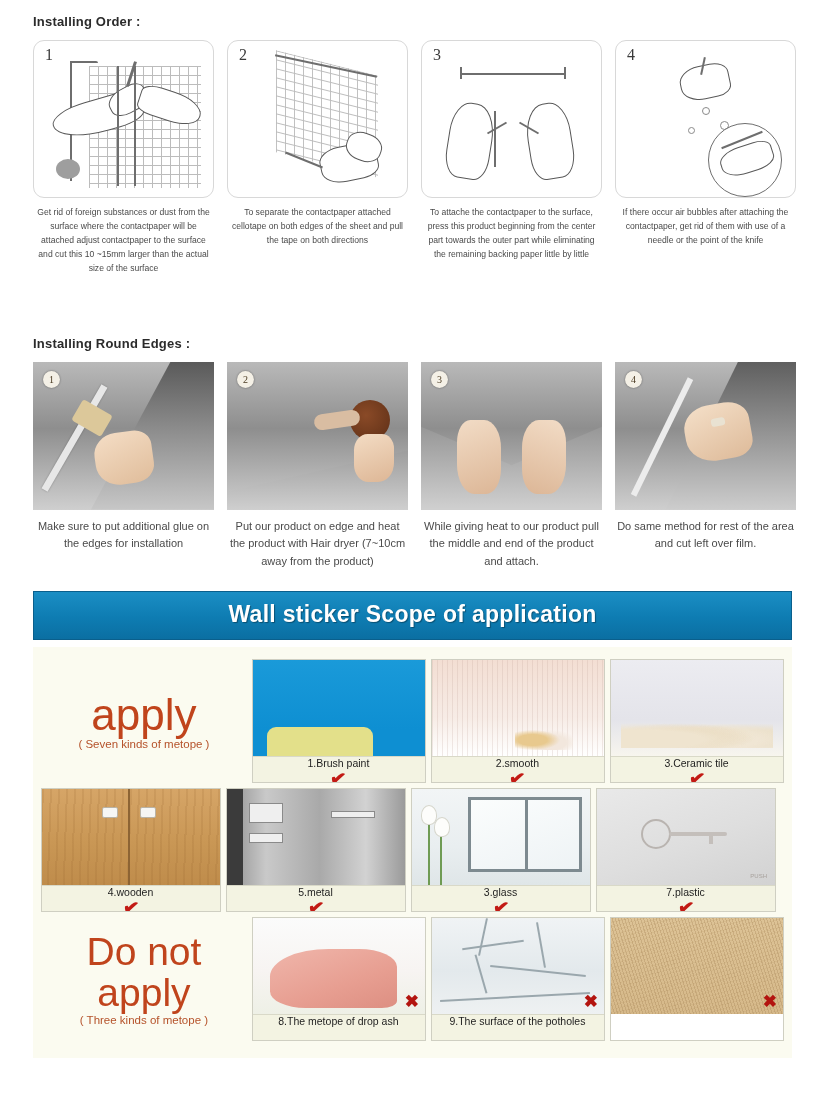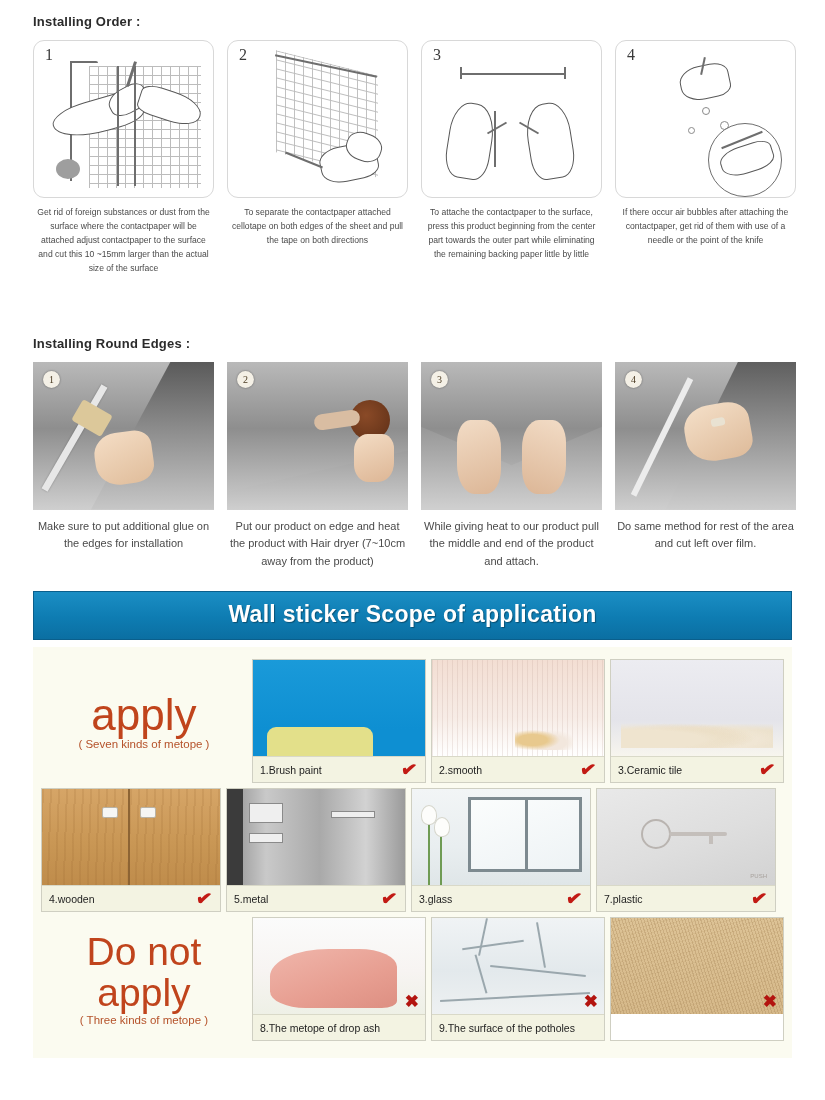--- a/index.html
+++ b/index.html
@@ -160,20 +160,21 @@
   }
   .item-photo { height: 96px; position: relative; overflow: hidden; }
   .item-bar {
     height: 26px;
     background: #f3f3e2;
     border-top: 1px solid #d9d9c8;
     display: flex;
     align-items: center;
     justify-content: space-between;
     padding: 0 8px 0 7px;
+    flex-direction: column;
   }
   .item-label { font-size: 10.5px; color: #1d1d1d; }
   .mark-check {
     font-size: 19px;
     color: #c21a14;
     font-weight: bold;
     line-height: 1;
     transform: rotate(8deg);
   }
   .mark-cross {

